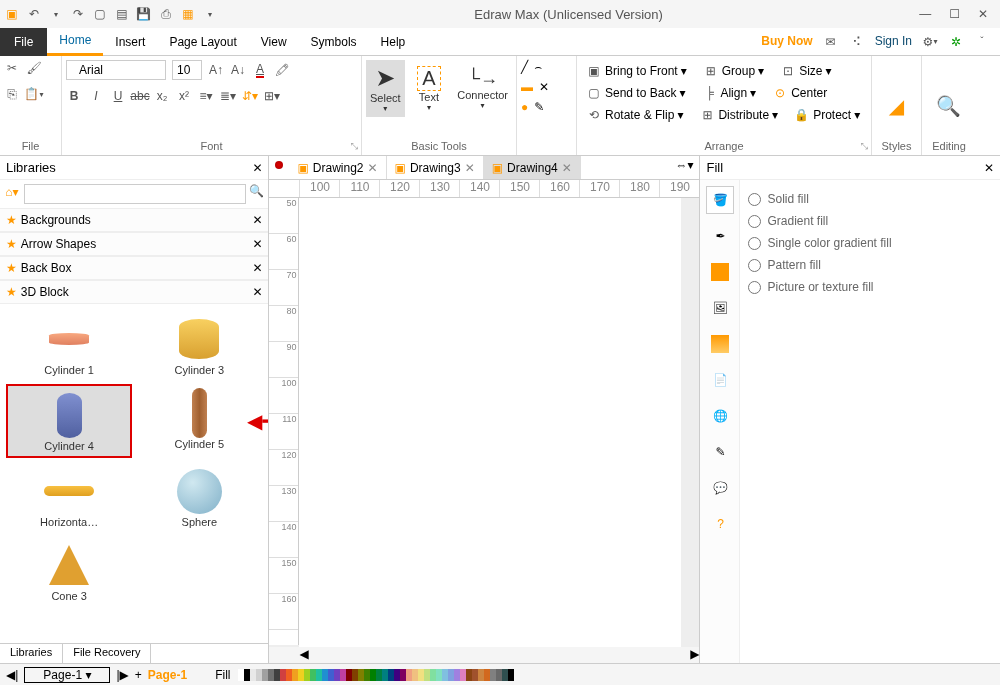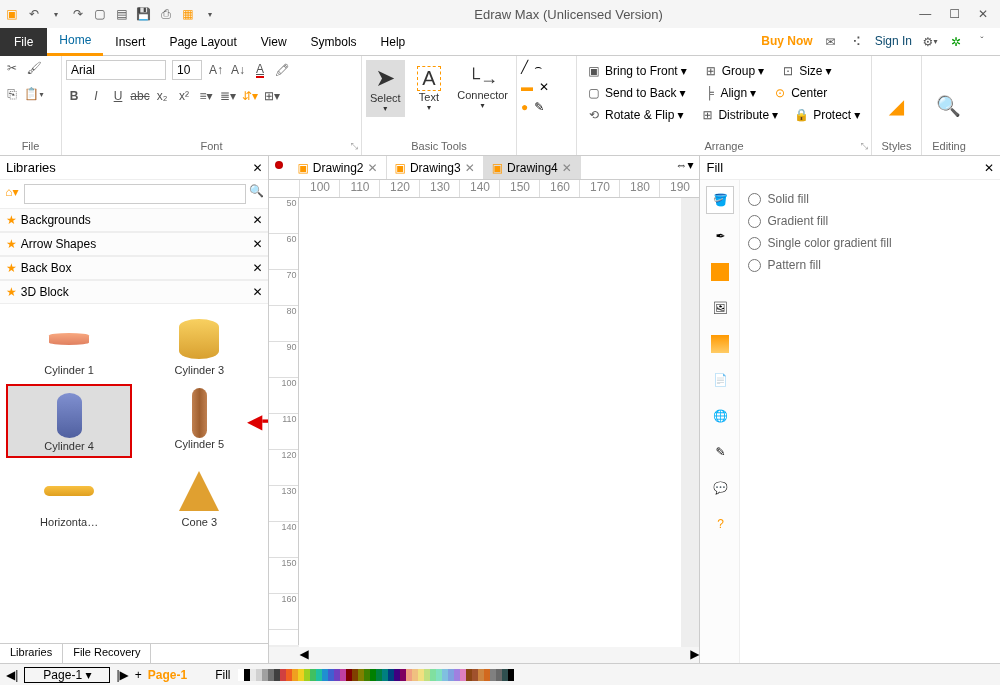--- a/index.html
+++ b/index.html
@@ -14,21 +14,21 @@
 .file-btn { background: #333; color: #fff; padding: 0 14px; height: 28px; display: flex; align-items: center; font-weight: 500; }
 .tab { padding: 0 12px; height: 28px; display: flex; align-items: center; cursor: pointer; }
 .tab.active { border-bottom: 3px solid #f90; color: #0369a1; }
 .menubar .right { margin-left: auto; display: flex; gap: 10px; padding-right: 10px; }
 .buynow { color: #f90; font-weight: bold; }
 .ribbon { height: 100px; border-bottom: 1px solid #ccc; display: flex; background: #fff; }
 .ribbon-group { border-right: 1px solid #e0e0e0; display: flex; flex-direction: column; position: relative; padding: 4px; }
 .ribbon-group .label { position: absolute; bottom: 3px; left: 0; right: 0; text-align: center; color: #666; font-size: 11px; }
 .ribbon-row { display: flex; gap: 6px; align-items: center; }
 .ribbon-btn { padding: 2px 4px; border: 1px solid transparent; display: flex; align-items: center; gap: 3px; cursor: pointer; }
-.font-name { border: 1px solid #ccc; padding: 2px 4px; width: 100px; }
+.font-name { border: 1px solid #ccc; padding: 2px 12px; width: 100px; }
 .font-size { border: 1px solid #ccc; padding: 2px 4px; width: 30px; }
 .big-tool { display: flex; flex-direction: column; align-items: center; padding: 4px; width: 55px; }
 .big-tool.selected { background: #ddd; }
 .big-tool span { font-size: 11px; color: #333; }
 .workspace { display: flex; height: calc(685px - 28px - 28px - 100px - 22px); }
 .left-panel { width: 278px; border-right: 1px solid #ccc; display: flex; flex-direction: column; }
 .panel-header { display: flex; align-items: center; padding: 4px 6px; border-bottom: 1px solid #eee; }
 .panel-header .title { flex: 1; font-size: 13px; }
 .lib-search { display: flex; padding: 4px; gap: 4px; }
 .lib-search input { flex: 1; border: 1px solid #ccc; padding: 2px; }
@@ -290,20 +290,26 @@
           <div class="shape-label">Cylinder 5</div>
         </div>
       <div class="shape-item">
           <div class="shape-preview">
             <div class="cylinder-shape bar"></div>
           </div>
           <div class="shape-label">Horizonta…</div>
         </div>
       <div class="shape-item">
           <div class="shape-preview">
+            <div class="sphere-shape"></div>
+          </div>
+          <div class="shape-label">Sphere</div>
+        </div>
+      <div class="shape-item">
+          <div class="shape-preview">
             <div class="cone-shape"></div>
           </div>
           <div class="shape-label">Cone 3</div>
         </div>
       <span class="arrow-red" style="top:105px;right:-6px">◀━</span>
     </div>
     <div class="bottom-tabs" style="margin-top:auto">
       <div class="bottom-tab active">Libraries</div>
       <div class="bottom-tab">File Recovery</div>
     </div>
@@ -395,20 +401,24 @@
               <input type="radio" style="">
               <span>Gradient fill</span>
             </label>
           <label class="fill-option">
               <input type="radio" style="">
               <span>Single color gradient fill</span>
             </label>
           <label class="fill-option">
               <input type="radio" style="">
               <span>Pattern fill</span>
+            </label>
+          <label class="fill-option">
+              <input type="radio" style="">
+              <span>Picture or texture fill</span>
             </label>
         </div>
       </div>
     </div>
   </div>
 </div>
 
 <div class="statusbar">
   <div class="page-tabs">
     <span>◀|</span>

